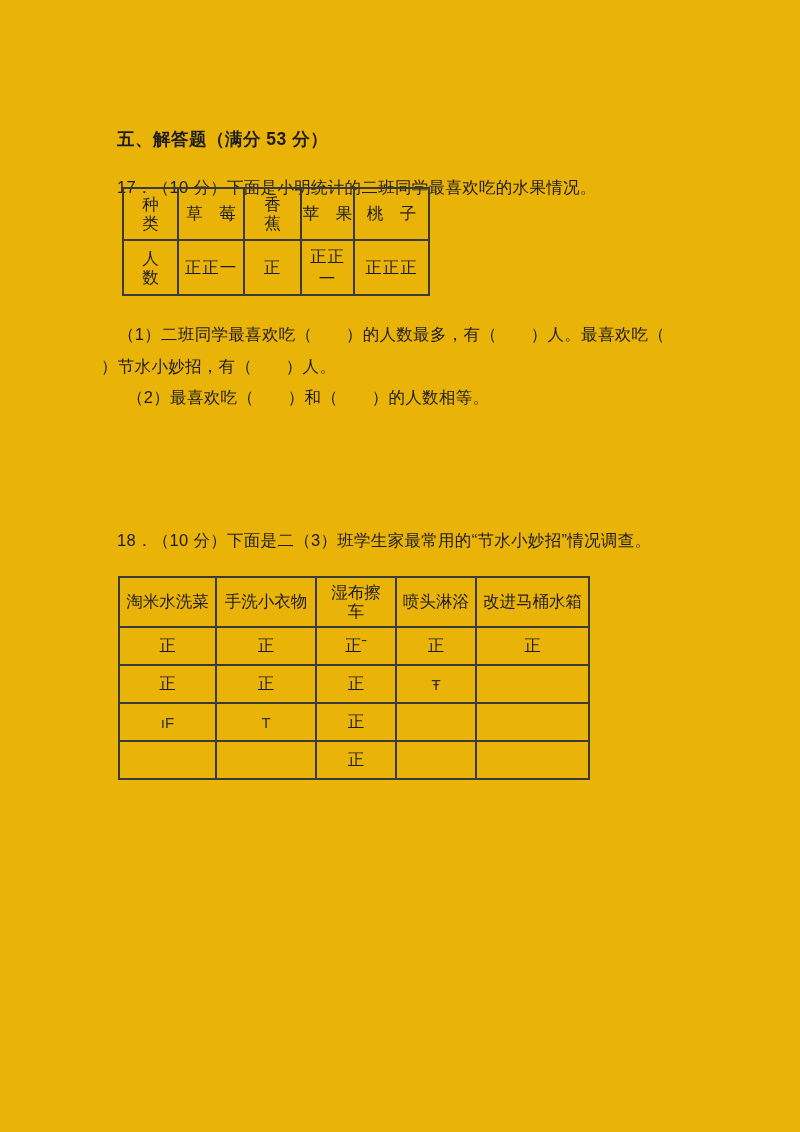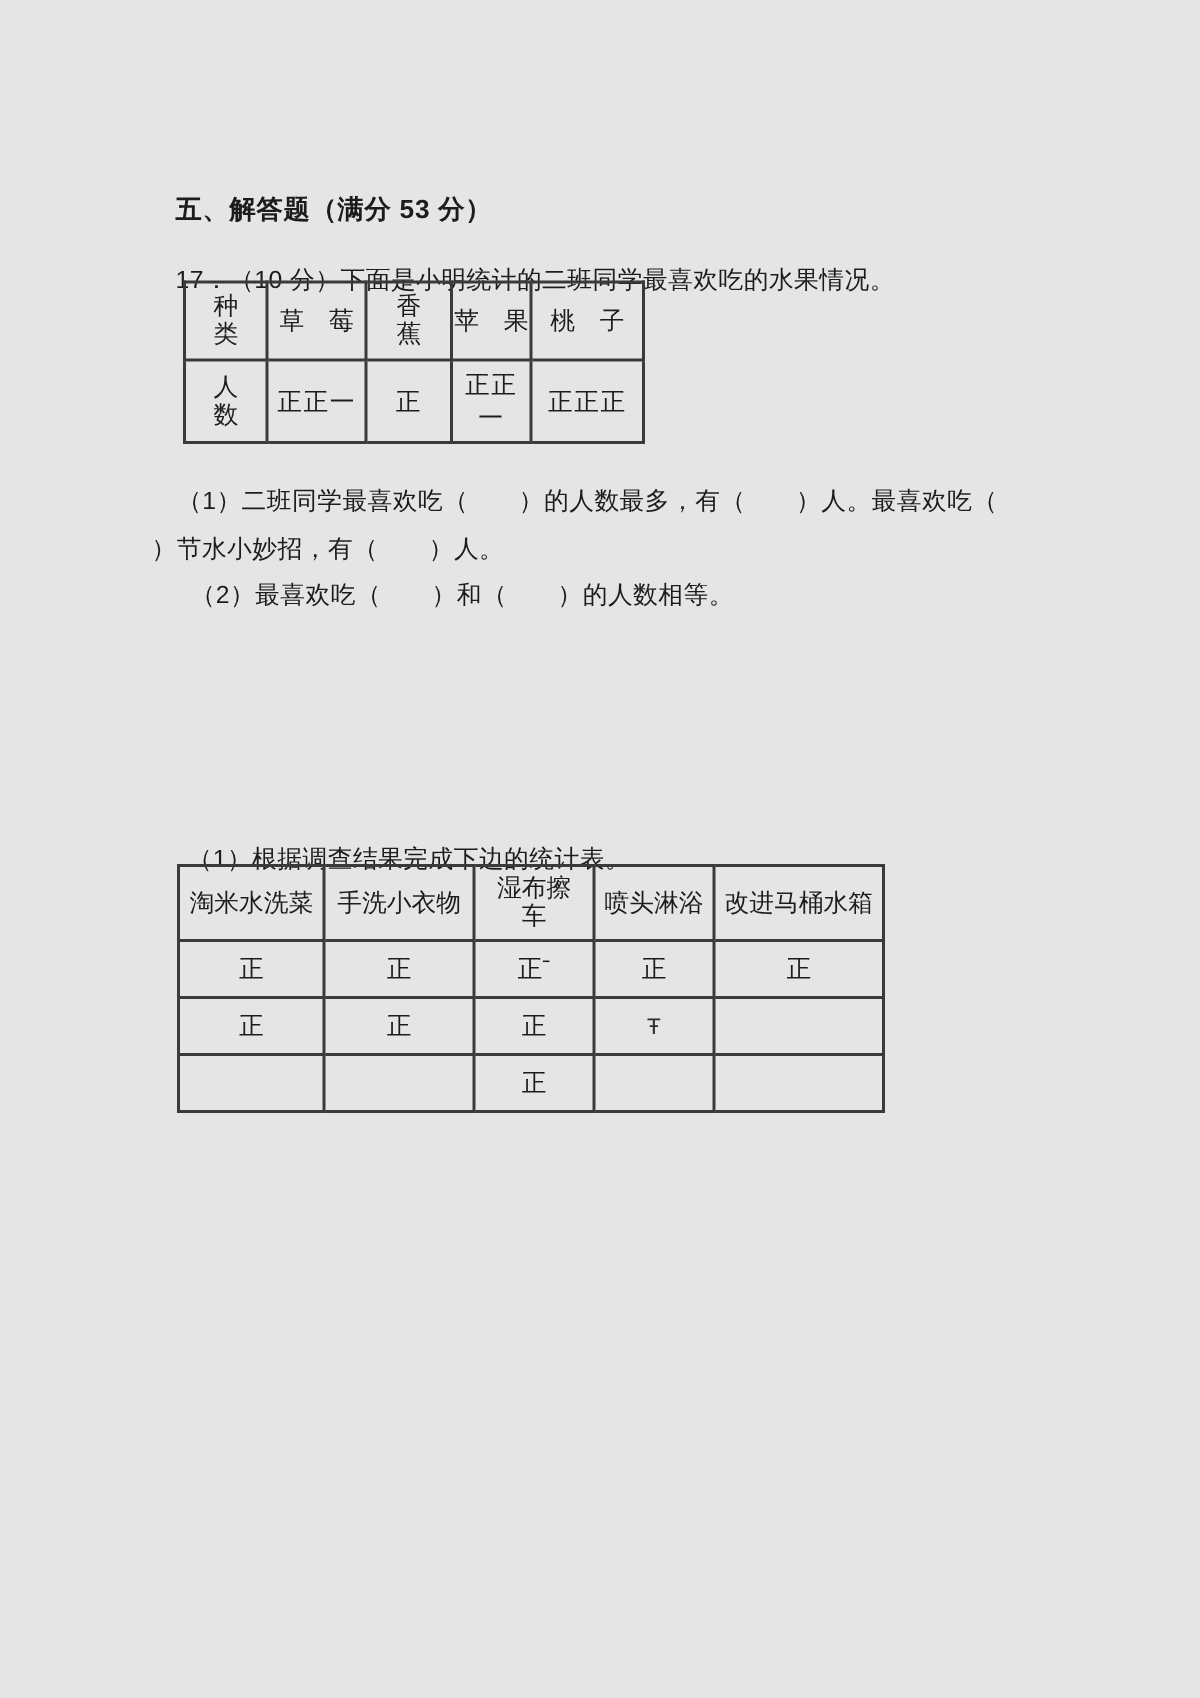--- a/index.html
+++ b/index.html
@@ -1,17 +1,17 @@
 <!DOCTYPE html>
 <html><head>
 <meta charset="utf-8">
 <style>
   html,body { margin:0; padding:0; background:#ffffff; }
   body { font-family:"Liberation Sans","DejaVu Sans",sans-serif; color:#1c1c1c; }
-  .page { position:relative; width:800px; height:1132px; background:#e5e5e5; overflow:hidden; }
+  .page { position:relative; width:800px; height:1132px; background:#eab308; overflow:hidden; }
   .abs { position:absolute; }
   .heading { font-size:17.5px; font-weight:bold; letter-spacing:0.5px; }
   .bodyline { font-size:16.5px; line-height:22px; letter-spacing:0.3px; white-space:pre;margin-top:18px; }
   table { border-collapse:collapse; table-layout:fixed; }
   td, th { border:2px solid #3a3a3a; text-align:center; vertical-align:middle;
            font-size:16.5px; font-weight:normal; padding:0; overflow:hidden; }
   .v2 { white-space:pre-line; line-height:19px; }
   .tally { letter-spacing:1px; }
   .hand { font-size:15px; color:#2e2e2e; letter-spacing:0; }
   .t1 col.c0{width:55px}.t1 col.c1{width:66px}.t1 col.c2{width:57px}.t1 col.c3{width:53px}.t1 col.c4{width:75px}
@@ -56,21 +56,21 @@
       <td class="tally">正正一</td>
       <td class="tally">正正正</td>
     </tr>
   </tbody>
     </table>
 
   <div class="abs bodyline" style="left:118px; top:305px;">（1）二班同学最喜欢吃（　　）的人数最多，有（　　）人。最喜欢吃（</div>
   <div class="abs bodyline" style="left:101px; top:337px;">）节水小妙招，有（　　）人。</div>
   <div class="abs bodyline" style="left:127px; top:368px;">（2）最喜欢吃（　　）和（　　）的人数相等。</div>
 
-  <div class="abs bodyline" style="left:125px; top:544px;">（1）根据调查结果完成下边的统计表。</div>
+  <div class="abs bodyline" style="left:117px; top:511px;">18．（10 分）下面是二（3）班学生家最常用的“节水小妙招”情况调查。</div>
 
   <table class="abs t2" style="left:118px; top:576px;">
     <colgroup>
         <col class="c0">
         <col class="c1">
         <col class="c2">
         <col class="c3">
         <col class="c4">
       </colgroup>
     <tbody>
@@ -90,20 +90,27 @@
       <td>正</td>
     </tr>
     <tr class="dr">
       <td>正</td>
       <td>正</td>
       <td>正</td>
       <td class="hand">Ŧ</td>
       <td></td>
     </tr>
     <tr class="dr">
+      <td class="hand">ıF</td>
+      <td class="hand">T</td>
+      <td>正</td>
+      <td></td>
+      <td></td>
+    </tr>
+    <tr class="dr">
       <td></td>
       <td></td>
       <td>正</td>
       <td></td>
       <td></td>
     </tr>
   </tbody>
     </table>
 
 

